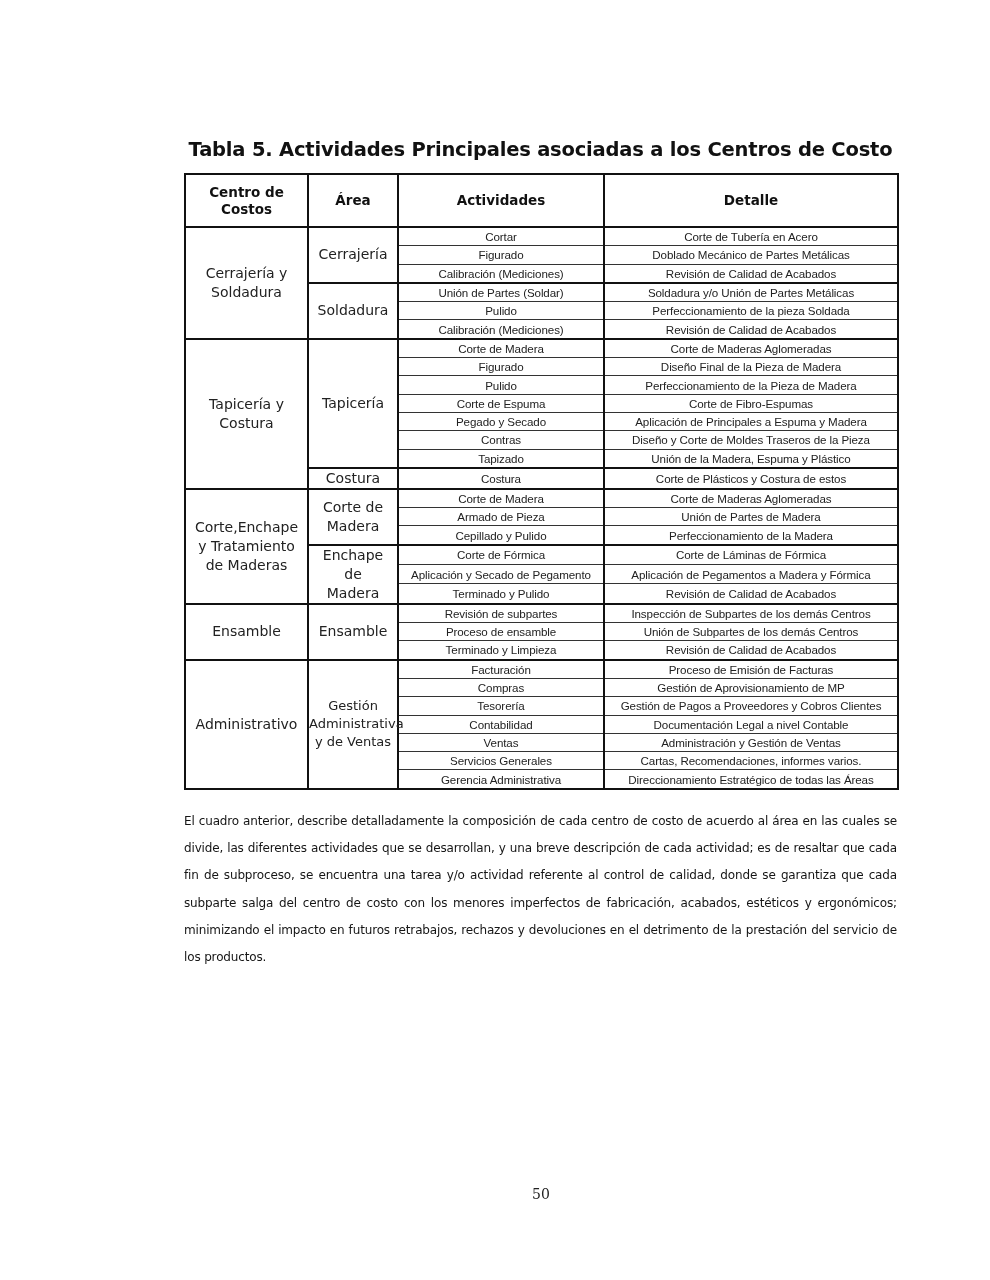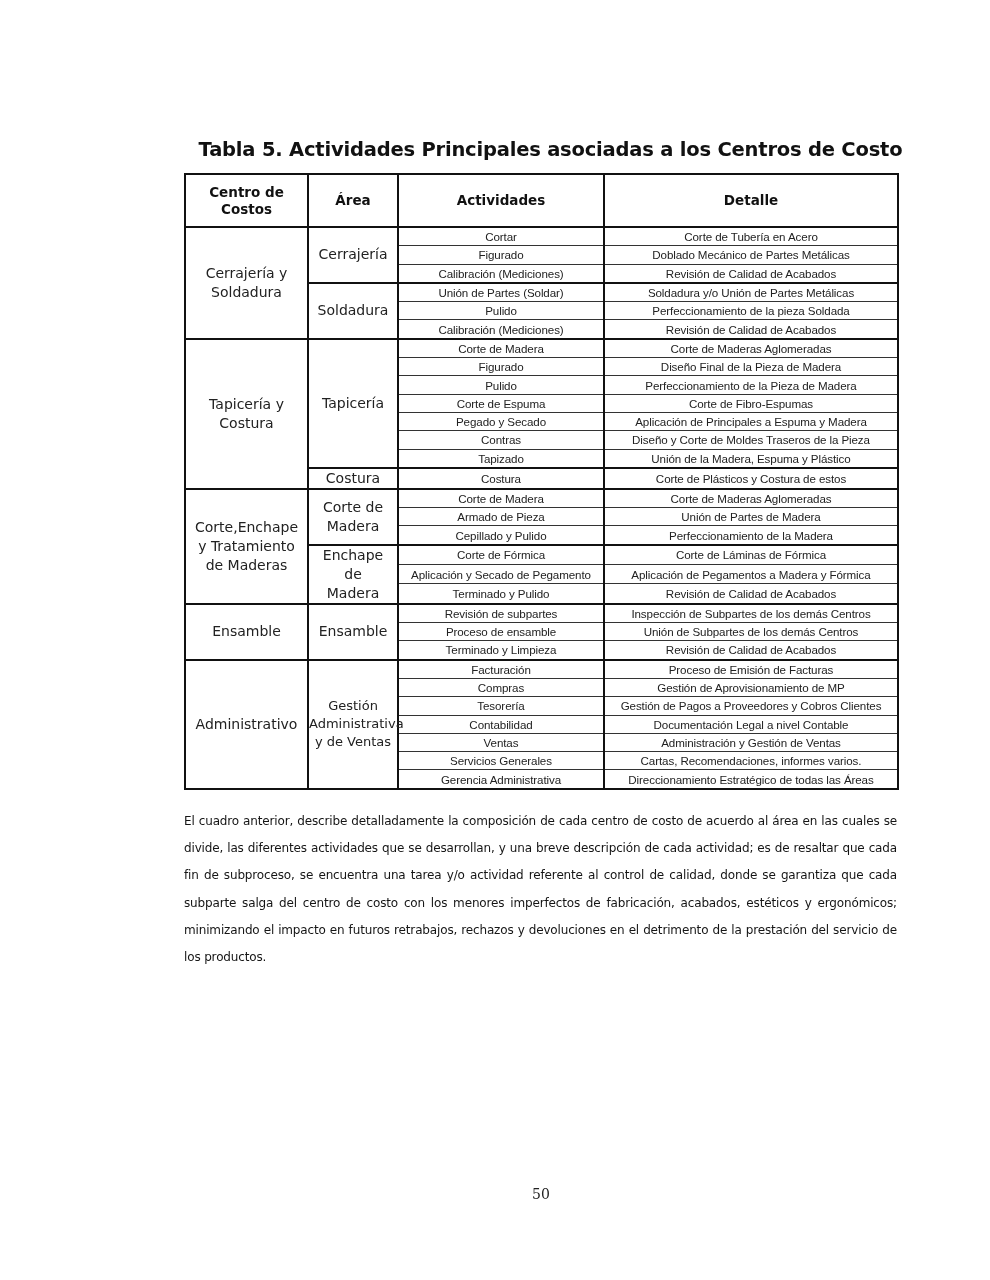--- a/index.html
+++ b/index.html
@@ -3,21 +3,21 @@
 <meta charset="utf-8">
 <style>
   html, body { margin:0; padding:0; background:#ffffff; }
   body { width:990px; height:1280px; position:relative; overflow:hidden; color:#111; }
   .running-header {
     position:absolute; left:184px; top:57px; width:700px;
     font-family:"DejaVu Sans", sans-serif; font-style:italic; font-size:12.2px; line-height:16px; color:#1a1a1a;
     letter-spacing:-0.1px;
   }
   .table-title {
-    position:absolute; left:194px; top:138px; width:713px; text-align:center;
+    position:absolute; left:184px; top:138px; width:713px; text-align:center;
     font-family:"DejaVu Sans", sans-serif; font-weight:bold; font-size:19.5px; color:#111; letter-spacing:-0.2px;
   }
   table.main {
     position:absolute; left:184px; top:173px; width:713px;
     border-collapse:collapse; table-layout:fixed;
     font-family:"Liberation Sans", sans-serif;
   }
   table.main th {
     border:2px solid #111; font-family:"DejaVu Sans", sans-serif; font-weight:bold; font-size:13.5px;
     height:35px; line-height:17px; text-align:center; padding:8px;

